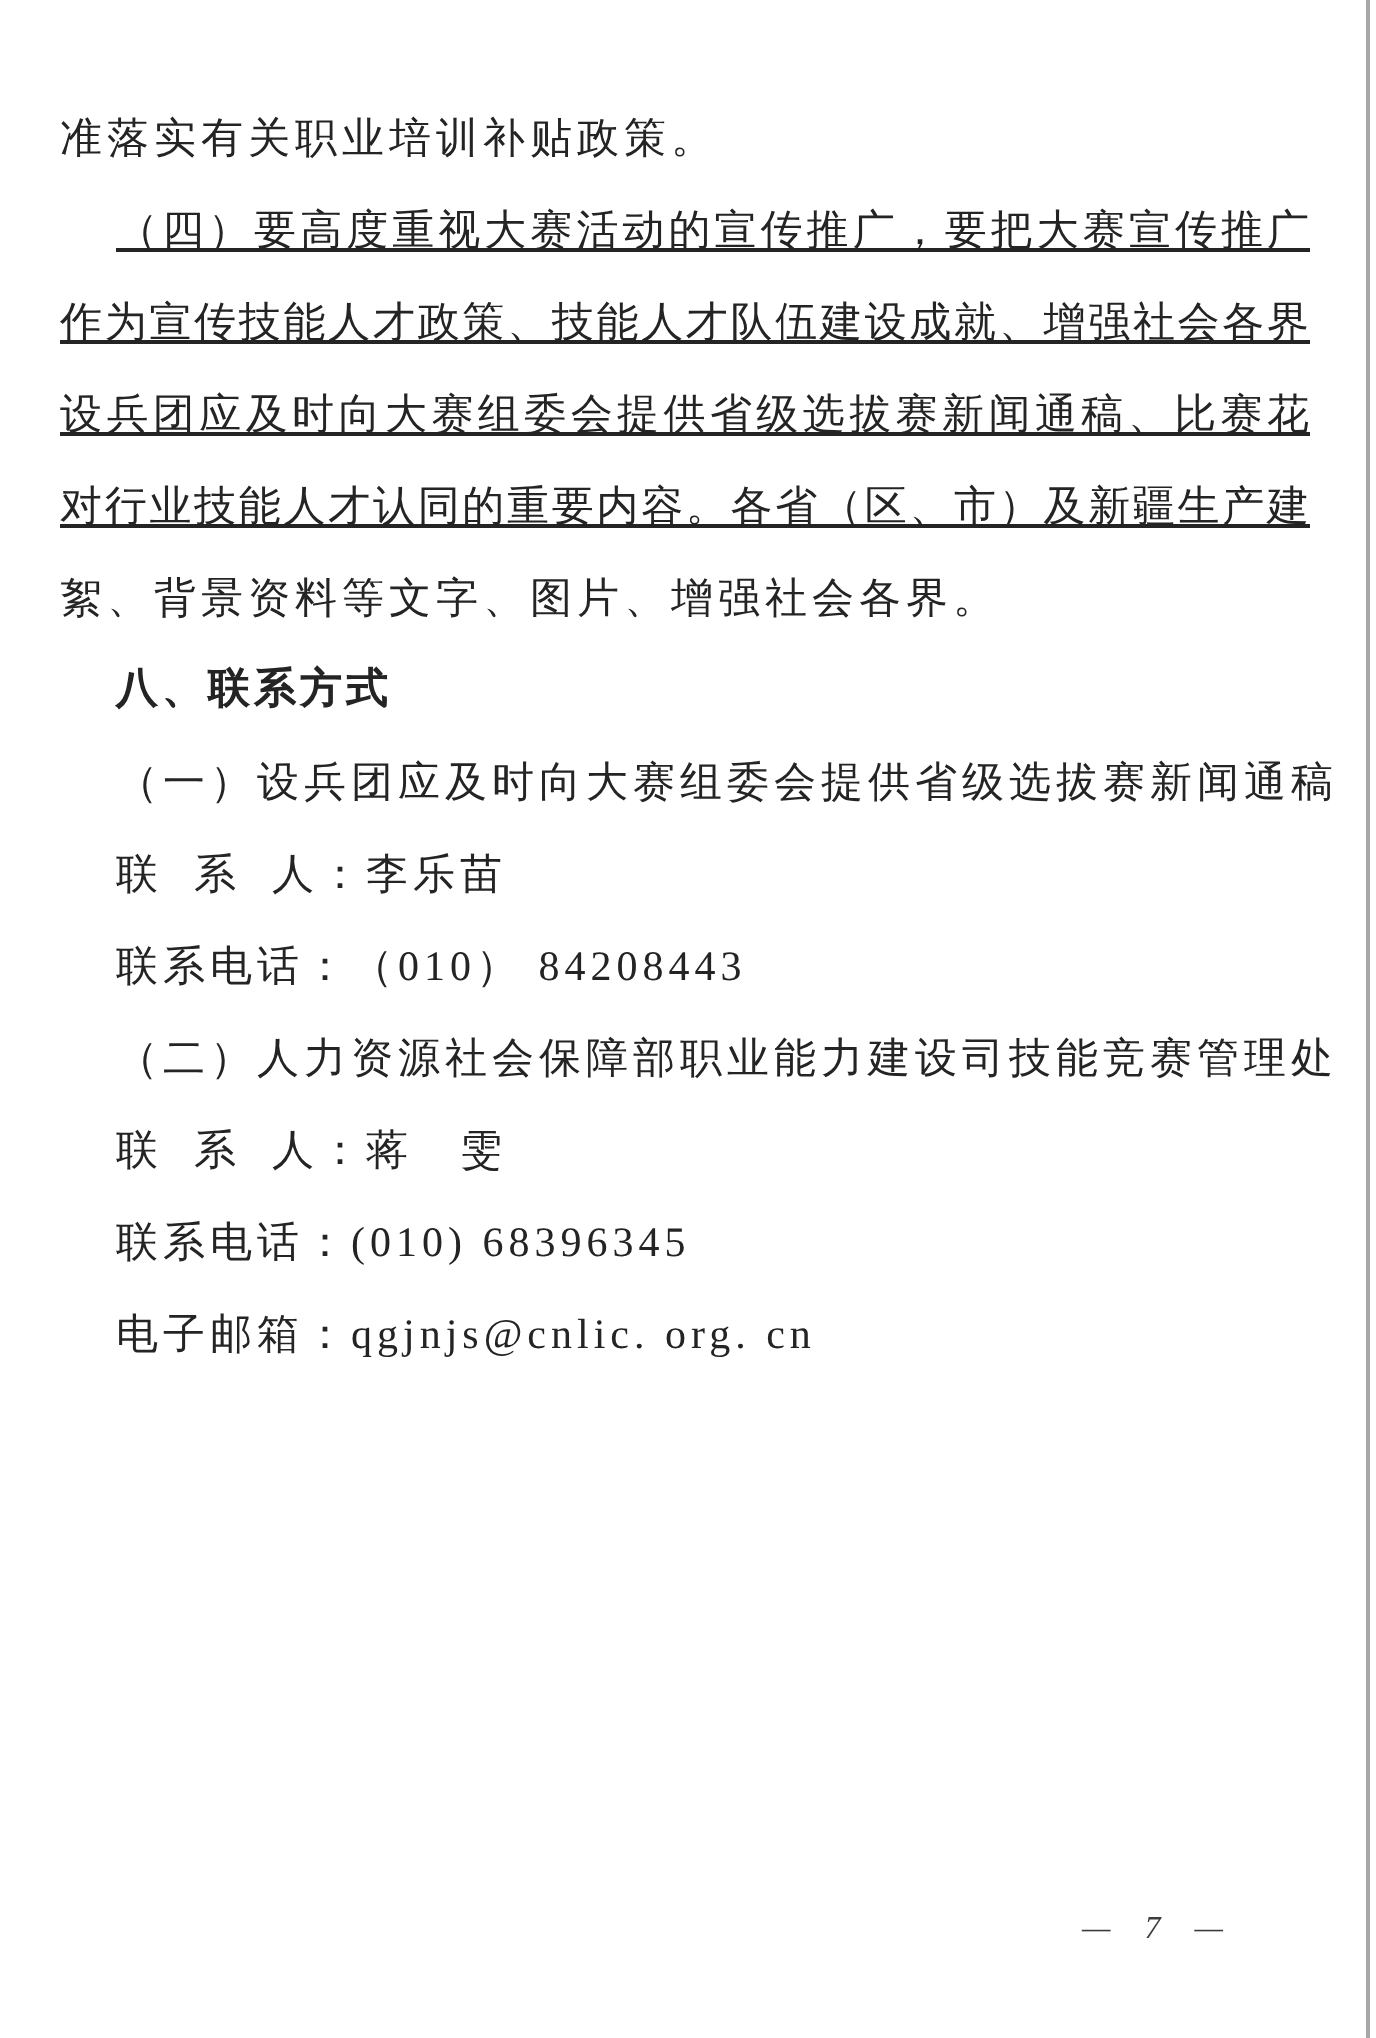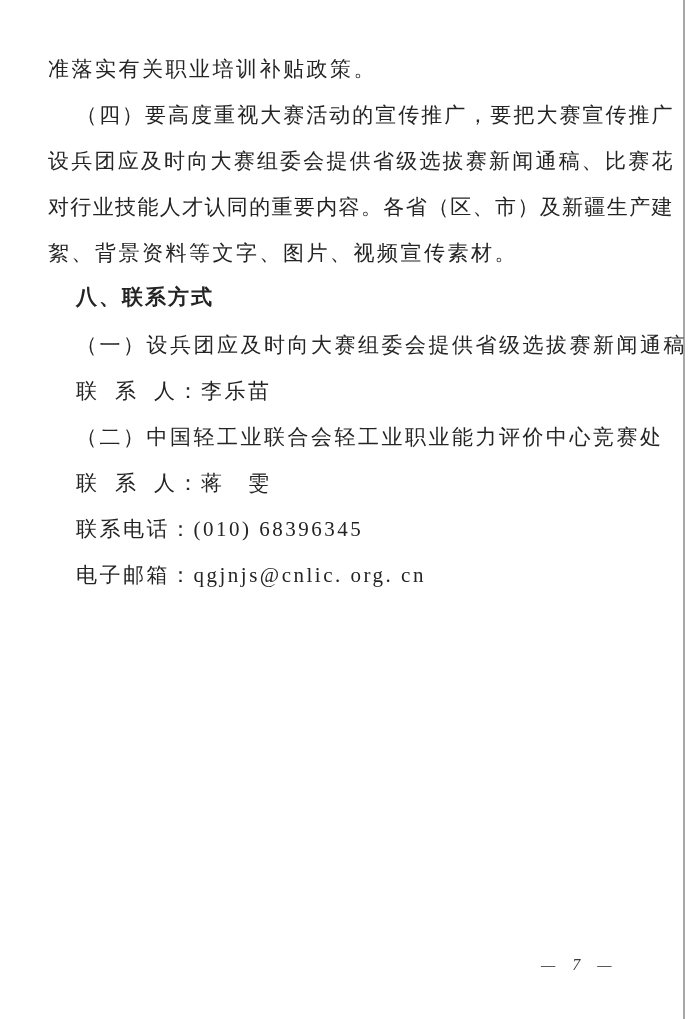--- a/index.html
+++ b/index.html
@@ -24,43 +24,43 @@
     height: 100%;
     background: var(--edge_line, #8a8a8a);
     opacity: .75;
   }
 
   .text-column {
     position: absolute;
     left: 30px;
     top: 46px;
     width: 625px;
-    margin-left: 18px;
   }
 
   .ln {
     height: 46px;
     line-height: 46px;
     font-size: 21px;
     letter-spacing: 2.5px;
     white-space: nowrap;
   }
   
   .jf {
     letter-spacing: 0.5px;
     white-space: normal;
     text-align: justify;
     text-align-last: justify;
     text-justify: inter-ideograph;
+    text-decoration: underline;
   }
   
   .in { text-indent: 28px; }
   
   .hd {
-    font-family: Liberation Mono, monospace;
+    font-family: Liberation Sans, sans-serif;
     font-weight: 700;
     letter-spacing: 2px;
   }
   
   .pr { white-space: pre; }
 
   .page-number {
     position: absolute;
     left: 541px;
     top: 956px;
@@ -74,26 +74,28 @@
 </style>
 </head>
 <body>
 
 <div class="page">
   <div class="edge-line"></div>
 
   <div class="text-column">
     <div class="ln">准落实有关职业培训补贴政策。</div>
     <div class="ln jf in">（四）要高度重视大赛活动的宣传推广，要把大赛宣传推广</div>
+    <div class="ln jf">作为宣传技能人才政策、技能人才队伍建设成就、增强社会各界</div>
     <div class="ln jf">设兵团应及时向大赛组委会提供省级选拔赛新闻通稿、比赛花</div>
     <div class="ln jf">对行业技能人才认同的重要内容。各省（区、市）及新疆生产建</div>
-    <div class="ln">絮、背景资料等文字、图片、视频宣传素材。</div>
+    <div class="ln">絮、背景资料等文字、图片、增强社会各界。</div>
     <div class="ln hd in">八、联系方式</div>
     <div class="ln in">（一）设兵团应及时向大赛组委会提供省级选拔赛新闻通稿</div>
     <div class="ln in pr">联  系  人：李乐苗</div>
-    <div class="ln in">（二）中国轻工业联合会轻工业职业能力评价中心竞赛处</div>
+    <div class="ln in pr">联系电话：（010） 84208443</div>
+    <div class="ln in">（二）人力资源社会保障部职业能力建设司技能竞赛管理处</div>
     <div class="ln in pr">联  系  人：蒋　雯</div>
     <div class="ln in pr">联系电话：(010) 68396345</div>
     <div class="ln in pr">电子邮箱：qgjnjs@cnlic. org. cn</div>
   </div>
 
   <div class="page-number">— 7 —</div>
 </div>
 
 </body></html>

